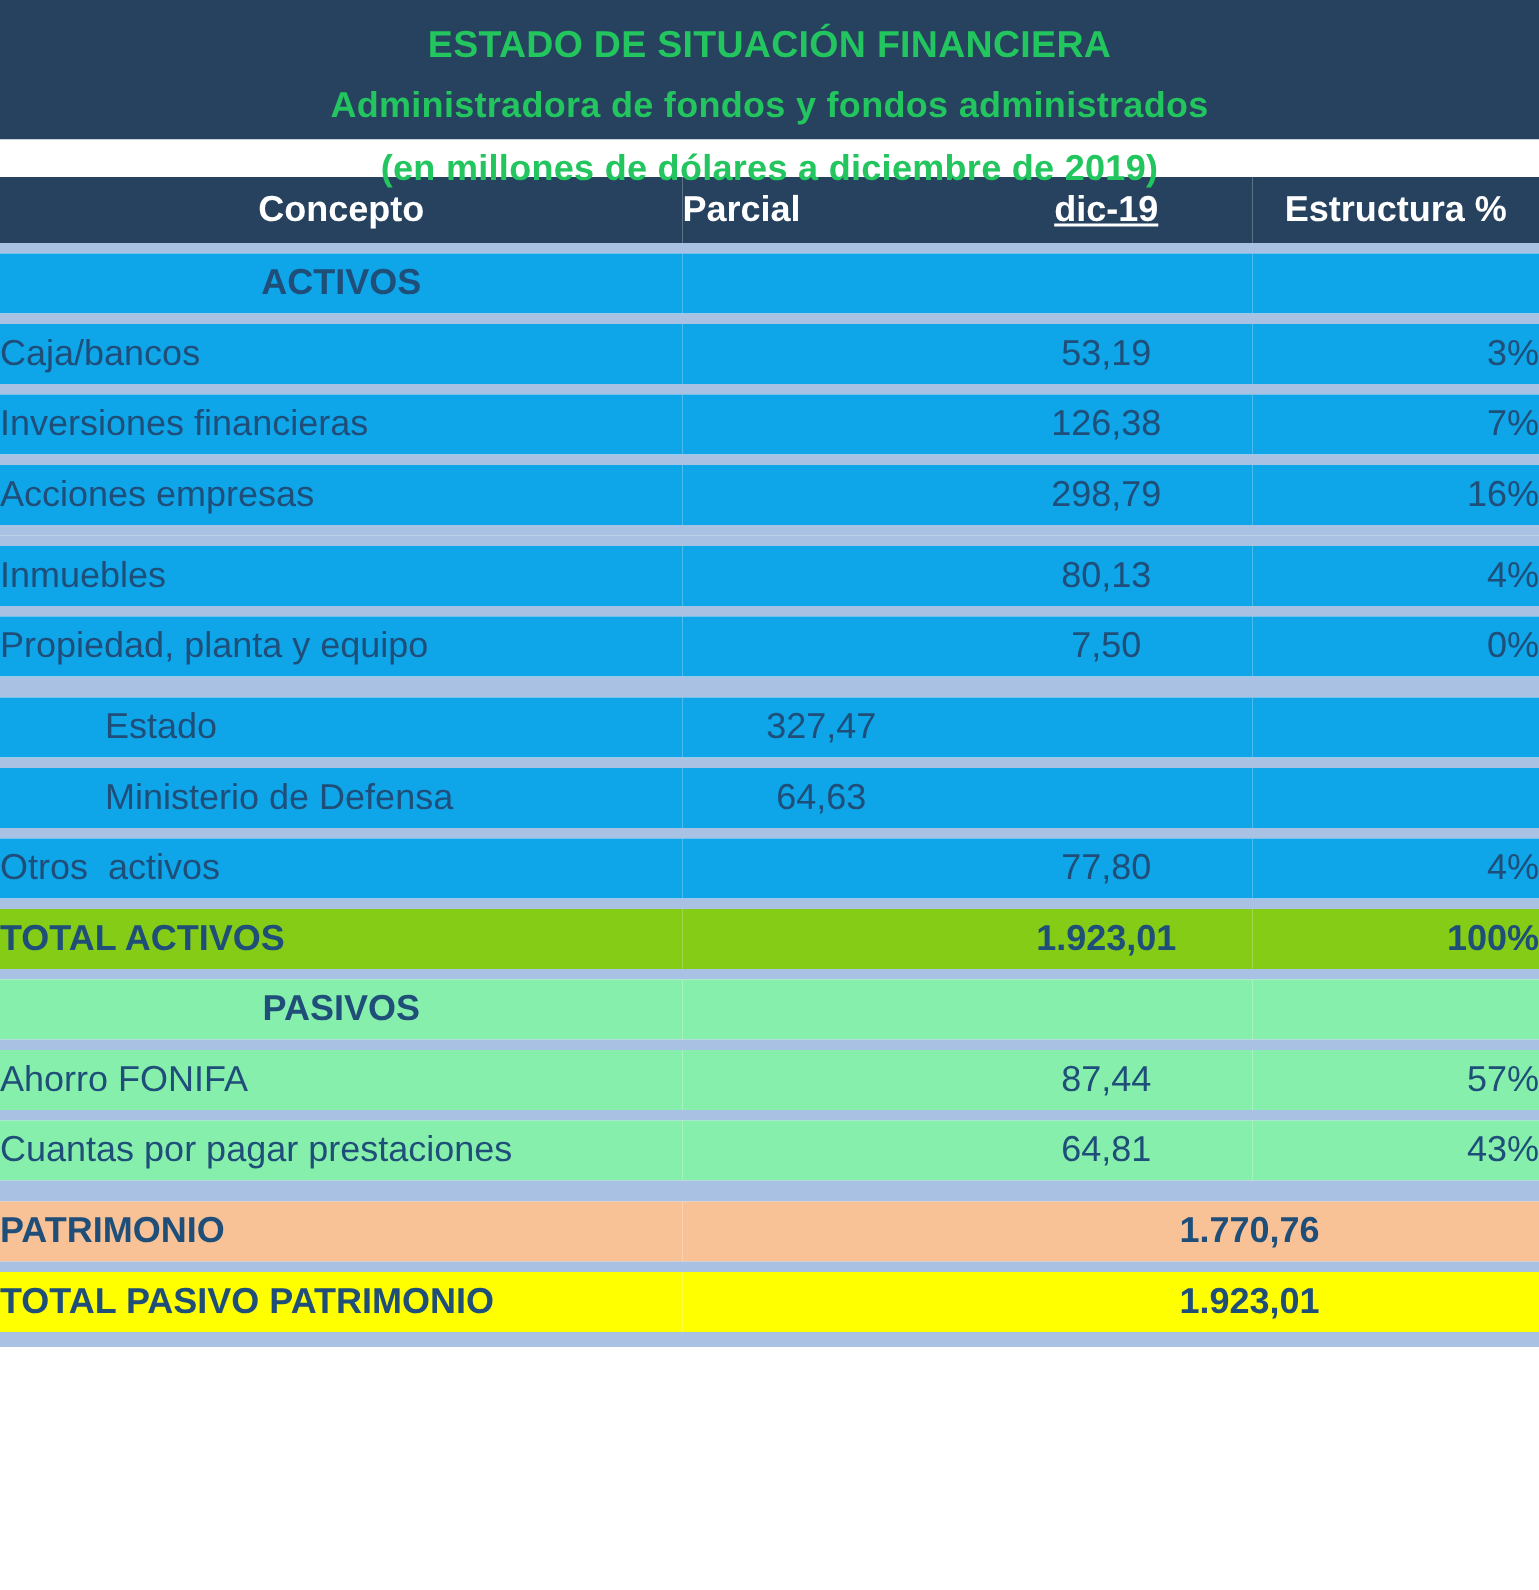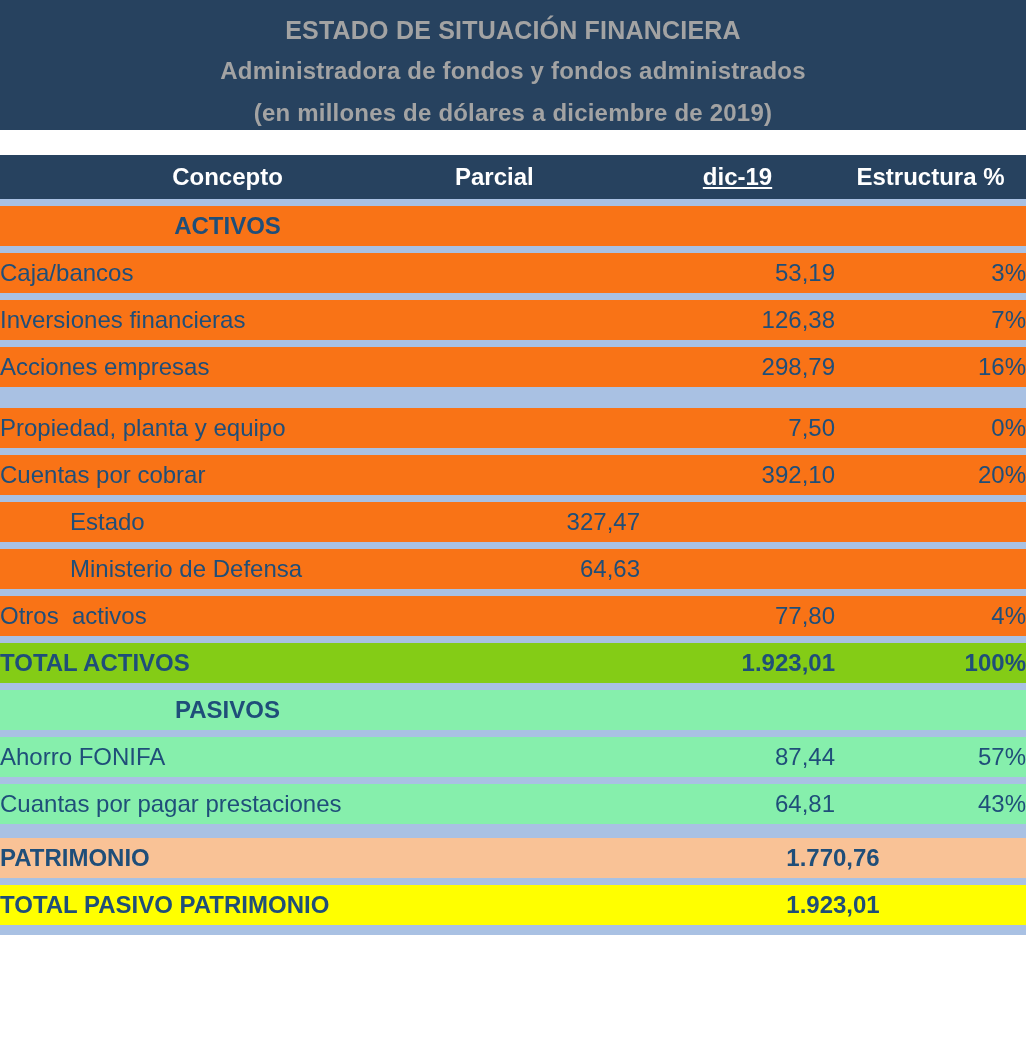--- a/index.html
+++ b/index.html
@@ -17,24 +17,24 @@
   .sheet {
     width: 1026px;
     height: 1060px;
     position: relative;
     background: #ffffff;
   }
 
   
   .title-band {
     background: #27425f;
-    color: #a3a3a3;
+    color: #22c55e;
     padding: 8px 0 12px 0;
     text-align: center;
-    height: 130px;
+    height: 93px;
     box-sizing: border-box;
   }
   .title-line {
     font-weight: bold;
     letter-spacing: 0.2px;
     line-height: 1.0;
   }
   .title-line.l1 { font-size: 25px; padding-top: 10px; }
   .title-line.l2 { font-size: 24px; padding-top: 16px; }
   .title-line.l3 { font-size: 24px; padding-top: 18px; }
@@ -90,34 +90,34 @@
     color: #1f4e79;
     font-size: 24px;
   }
   td.cell-concepto {
     text-align: left;
     padding-left: 4px;
     white-space: pre;
   }
   td.cell-parcial,
   td.cell-dic {
-    text-align: right;
+    text-align: center;
     padding-right: 14px;
   }
   td.cell-estructura {
     text-align: right;
     padding-right: 6px;
   }
   td.merged-value {
     text-align: center;
     padding-right: 0;
   }
 
   
-  .bg-yellow td   { background: #f97316; }
+  .bg-yellow td   { background: #0ea5e9; }
   .bg-blue td     { background: #86efac; }
   .bg-gray td     { background: #84cc16; }
   .bg-orange td   { background: #f9c296; }
   .bg-brightyel td{ background: #ffff00; }
 
   
   td.section-title {
     text-align: center;
     font-weight: bold;
     font-size: 24px;
@@ -214,40 +214,40 @@
         <td class="cell-estructura">16%</td>
       </tr>
       <tr class="sep">
           <td colspan="4"></td>
         </tr>
 
       <tr class="sep">
           <td colspan="4"></td>
         </tr>
 
+      <tr class="row bg-yellow">
+        <td class="cell-concepto">Inmuebles</td>
+        <td class="cell-parcial"></td>
+        <td class="cell-dic">80,13</td>
+        <td class="cell-estructura">4%</td>
+      </tr>
       <tr class="sep">
           <td colspan="4"></td>
         </tr>
 
       <tr class="row bg-yellow">
         <td class="cell-concepto">Propiedad, planta y equipo</td>
         <td class="cell-parcial"></td>
         <td class="cell-dic">7,50</td>
         <td class="cell-estructura">0%</td>
       </tr>
       <tr class="sep">
           <td colspan="4"></td>
         </tr>
 
-      <tr class="row bg-yellow">
-        <td class="cell-concepto">Cuentas por cobrar</td>
-        <td class="cell-parcial"></td>
-        <td class="cell-dic">392,10</td>
-        <td class="cell-estructura">20%</td>
-      </tr>
       <tr class="sep">
           <td colspan="4"></td>
         </tr>
 
       <tr class="row bg-yellow">
         <td class="cell-concepto indent">Estado</td>
         <td class="cell-parcial">327,47</td>
         <td class="cell-dic"></td>
         <td class="cell-estructura"></td>
       </tr>

